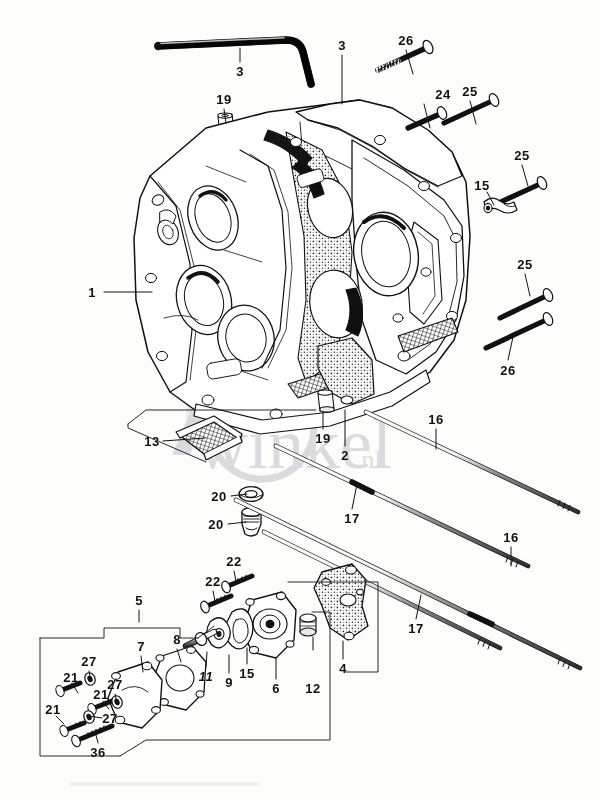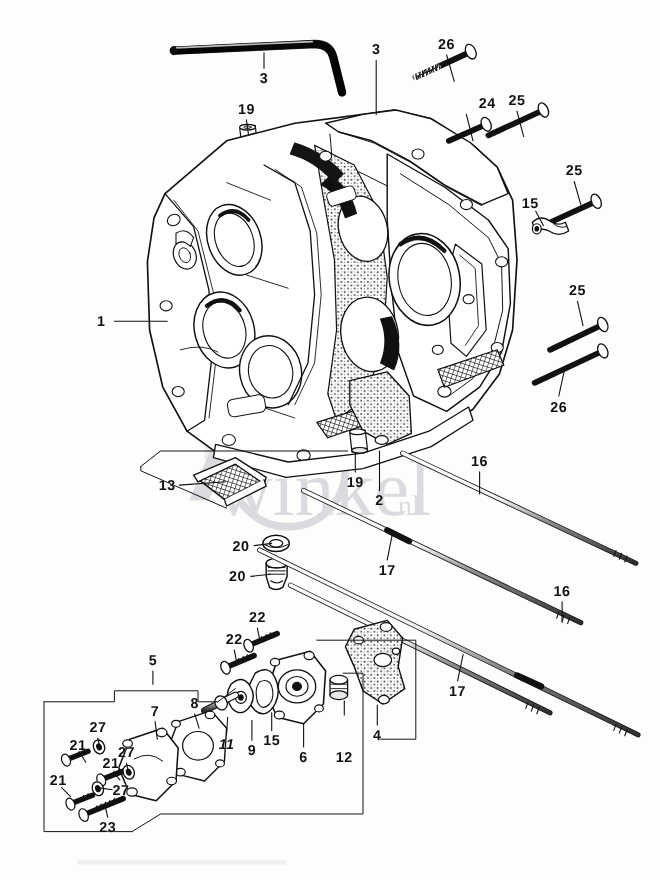--- a/index.html
+++ b/index.html
@@ -571,17 +571,17 @@
       <div class="callout" style="left: 247px; top: 673px;">15</div>
       <div class="callout" style="left: 276px; top: 688px;">6</div>
       <div class="callout" style="left: 313px; top: 688px;">12</div>
       <div class="callout" style="left: 343px; top: 668px;">4</div>
       <div class="callout" style="left: 89px; top: 661px;">27</div>
       <div class="callout" style="left: 71px; top: 677px;">21</div>
       <div class="callout" style="left: 115px; top: 684px;">27</div>
       <div class="callout" style="left: 101px; top: 694px;">21</div>
       <div class="callout" style="left: 110px; top: 718px;">27</div>
       <div class="callout" style="left: 53px; top: 709px;">21</div>
-      <div class="callout" style="left: 98px; top: 752px;">23</div>
+      <div class="callout" style="left: 98px; top: 752px;">36</div>
     </div>
 
   <div class="edge-artifact"></div>
 </div>
 
 </body></html>

